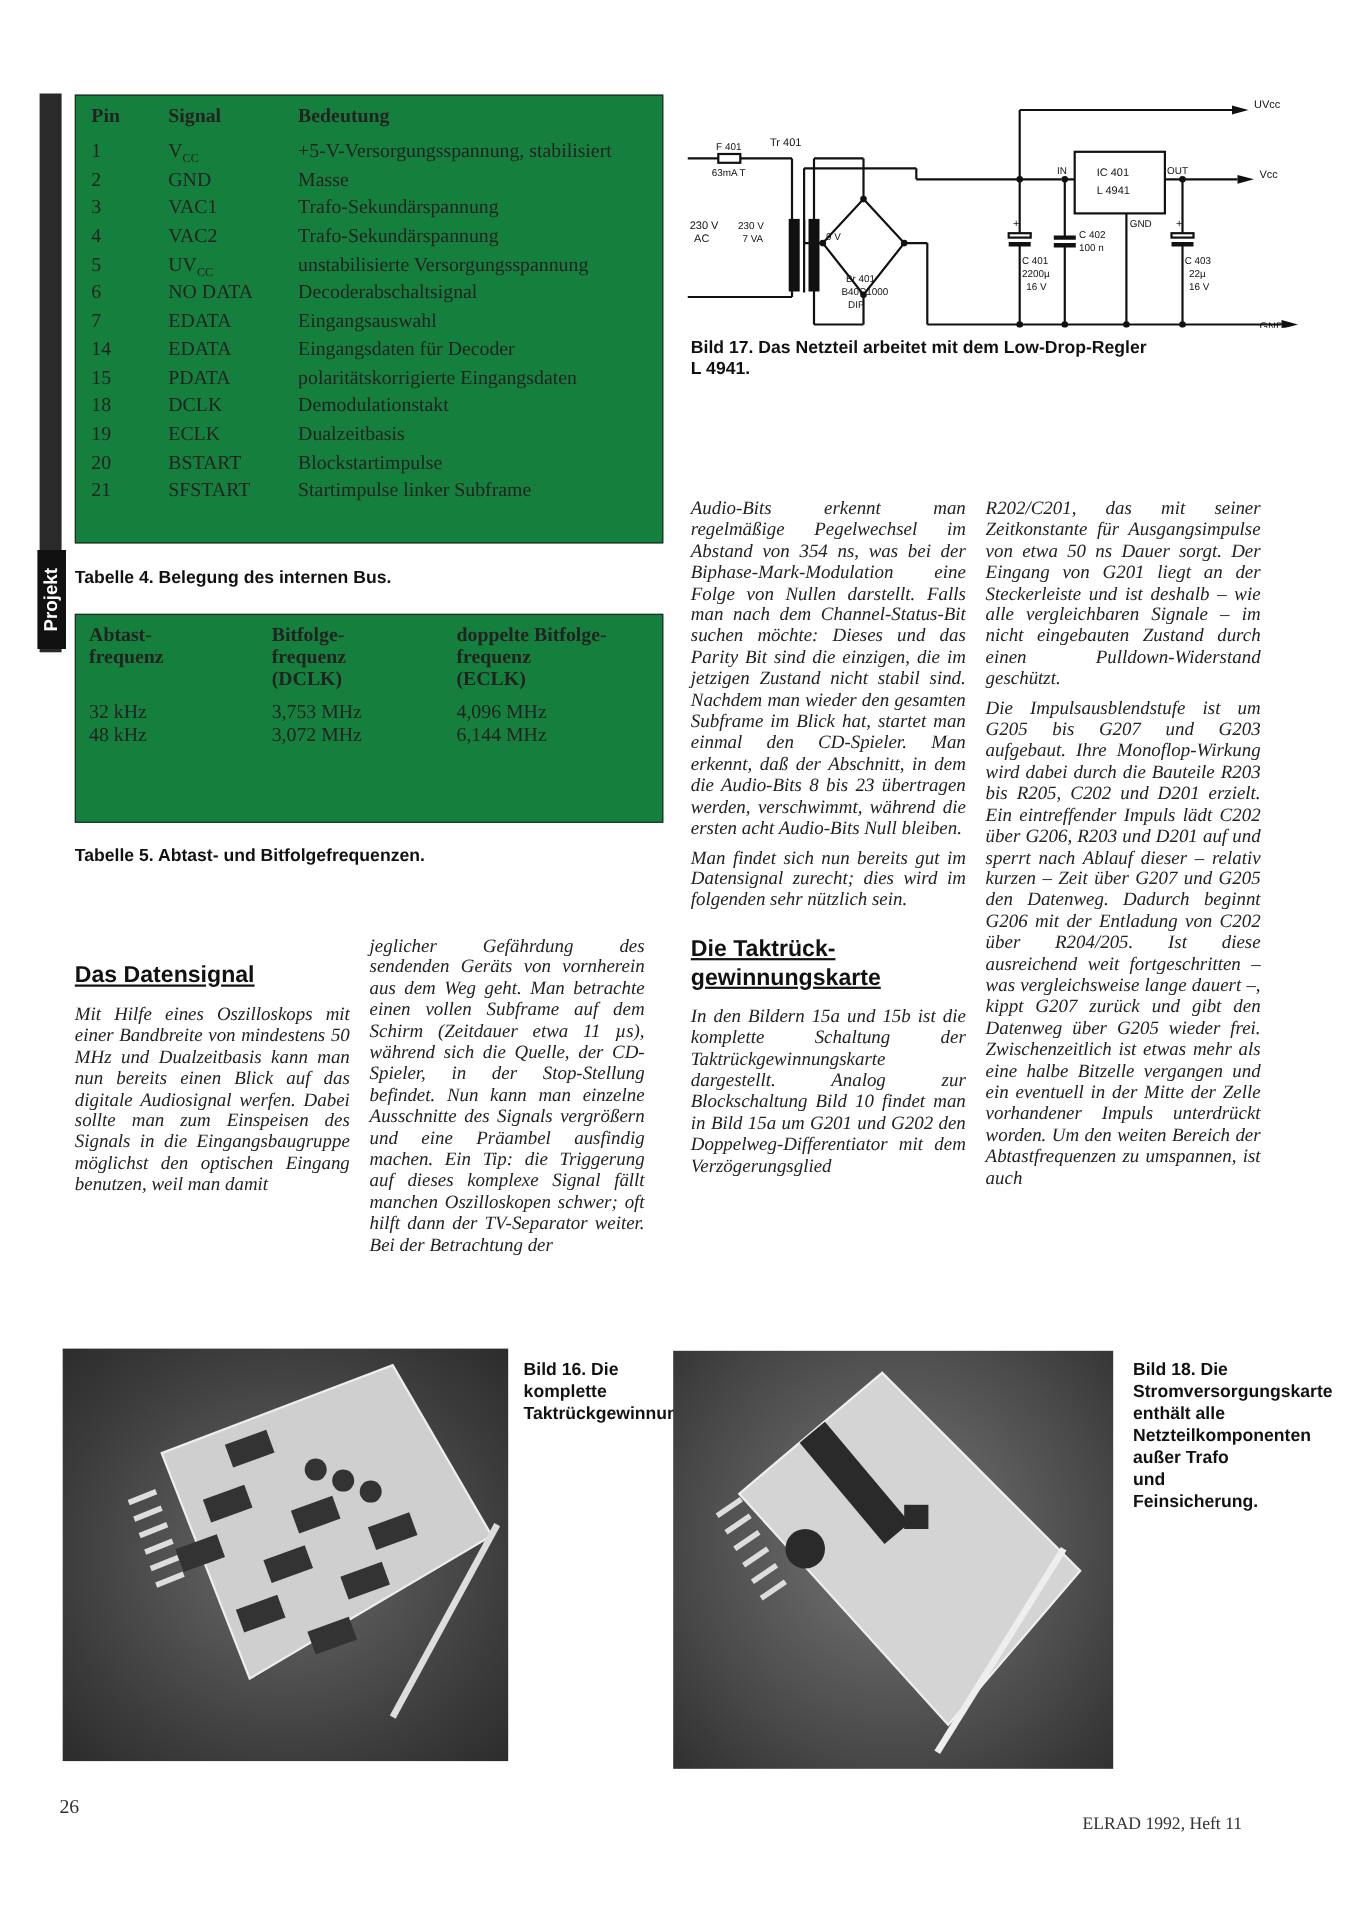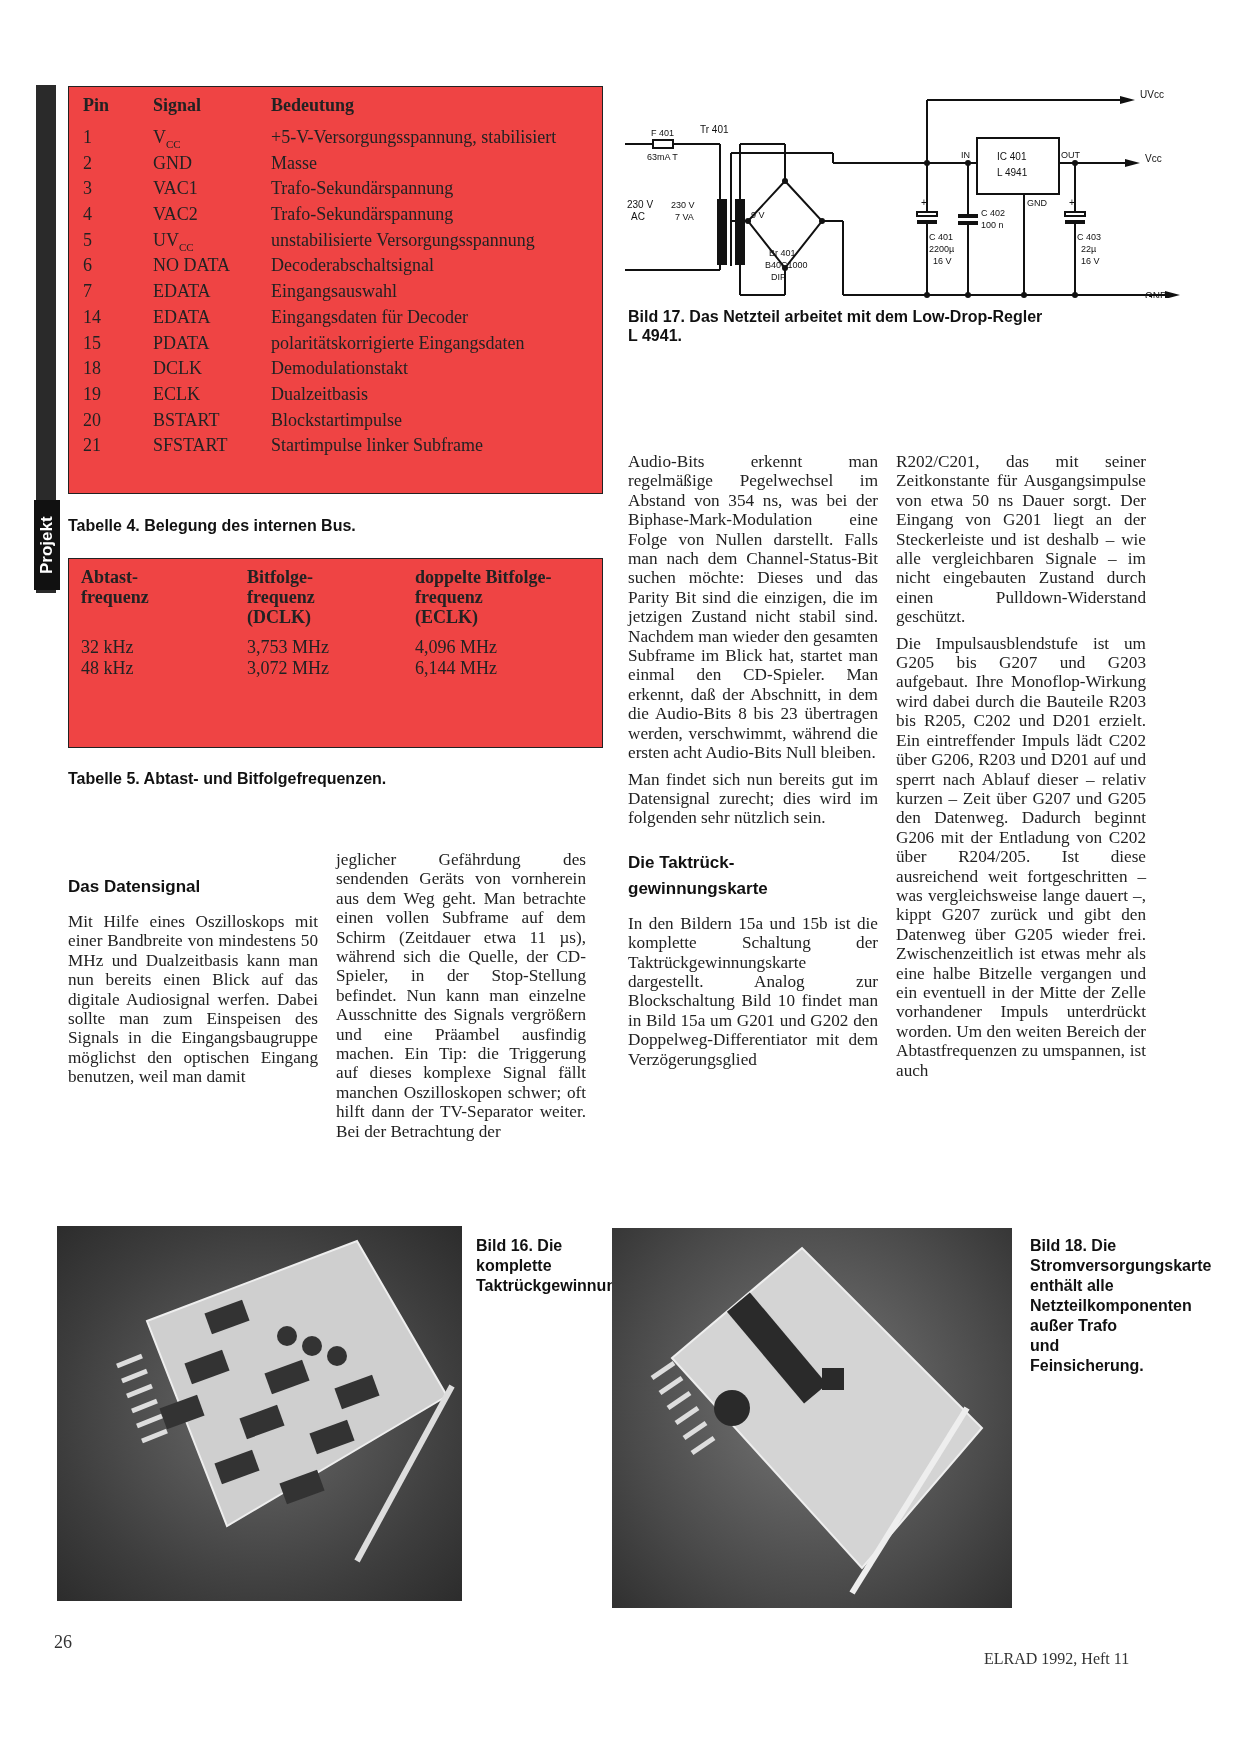--- a/index.html
+++ b/index.html
@@ -7,31 +7,31 @@
          font-family:"Liberation Serif", serif; color:#1a1a1a; }
   .abs { position:absolute; }
 
   
   .side-bar { left:36px; top:85px; width:20px; height:508px; background:#2a2a2a; }
   .side-label { left:34px; top:500px; width:26px; height:90px; background:#111; color:#fff;
     font-family:"Liberation Sans", sans-serif; font-weight:bold; font-size:17px;
     writing-mode:vertical-rl; transform:rotate(180deg); display:flex; align-items:center; justify-content:center; }
 
   
-  .tbl-box { border:1.5px solid #222; background:#ef4444; }
+  .tbl-box { border:1.5px solid #222; background:#15803d; }
   table { border-collapse:collapse; font-family:"Liberation Serif", serif; font-size:18px; color:#222; }
   td, th { padding:0; text-align:left; vertical-align:top; font-weight:normal; }
   th { font-weight:bold; }
   sub { font-size:11px; }
 
   .caption { font-family:"Liberation Sans", sans-serif; font-weight:bold; font-size:16px; color:#111; }
 
   .col { font-family:"Liberation Serif", serif; font-size:17.2px; line-height:19.4px; text-align:justify; color:#222; }
-  .col p { margin:0 0 7px 0; }
-  h2 { font-family:"Liberation Sans", sans-serif; font-weight:bold; font-size:17px; margin:0; color:#111; line-height:26px; }
+  .col p { margin:0 0 7px 0;font-style:italic; }
+  h2 { font-family:"Liberation Sans", sans-serif; font-weight:bold; font-size:21px; margin:0; color:#111; line-height:26px;text-decoration:underline; }
 
   .photo { background:#444; overflow:hidden; }
   .footer { font-family:"Liberation Serif", serif; font-size:16px; color:#333; }
   svg text { font-family:"Liberation Sans", sans-serif; }
 </style>
 </head>
 <body>
 
 <div class="abs side-bar"></div>
 <div class="abs side-label">Projekt</div>

